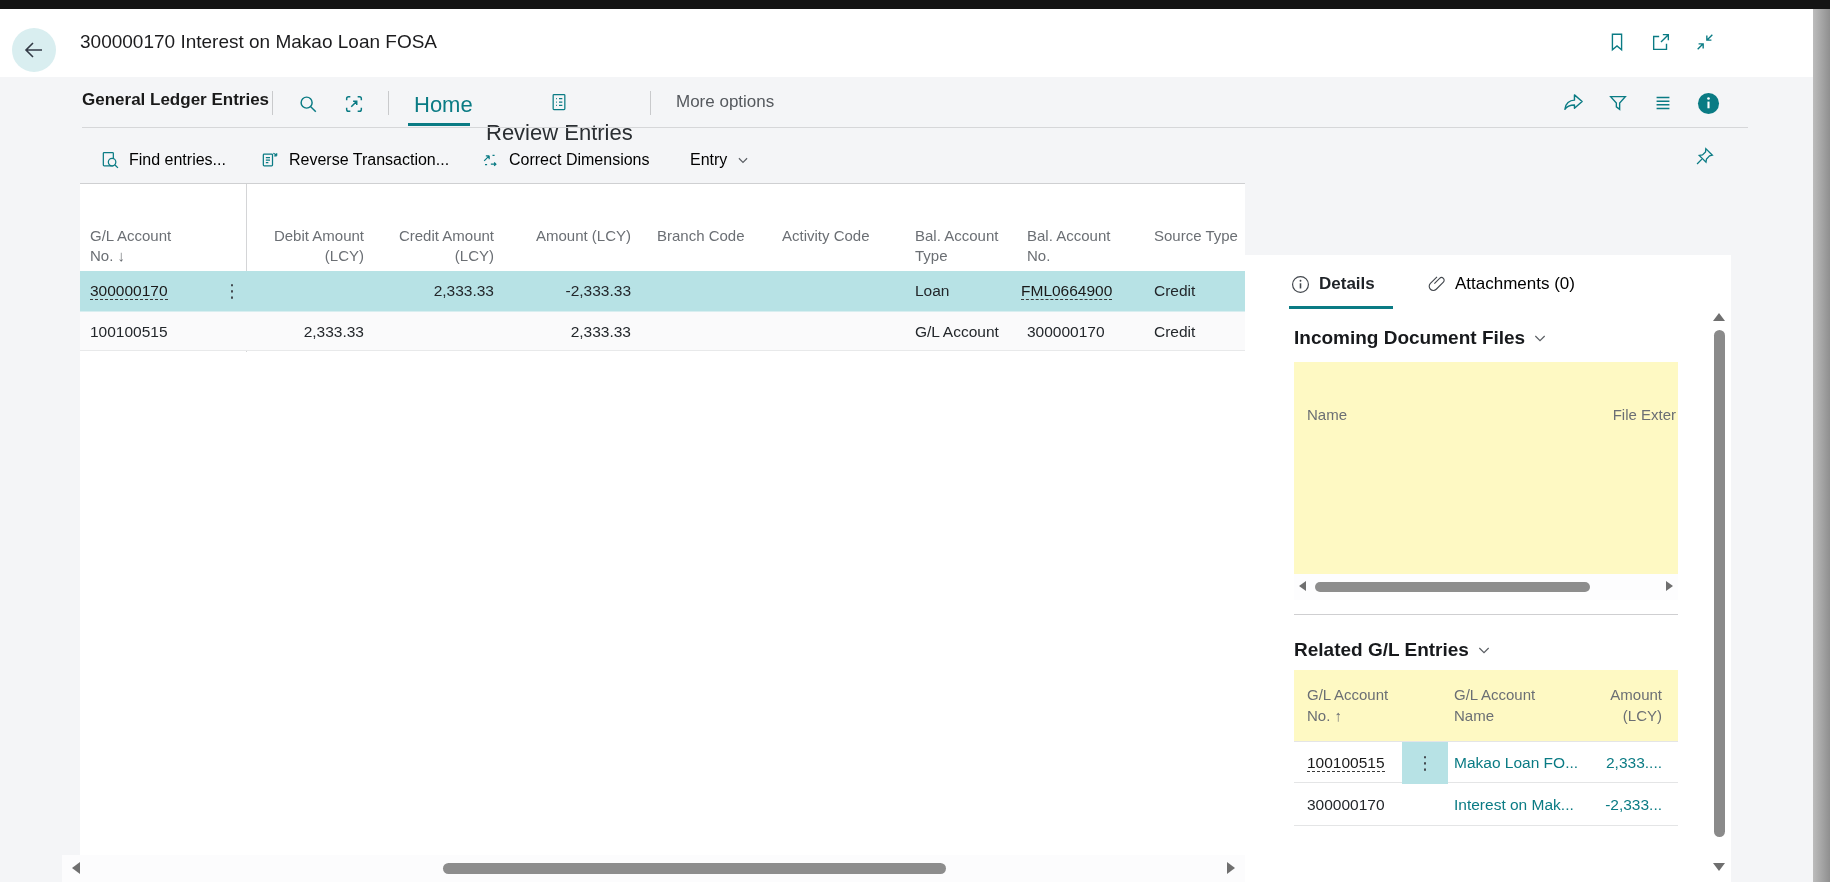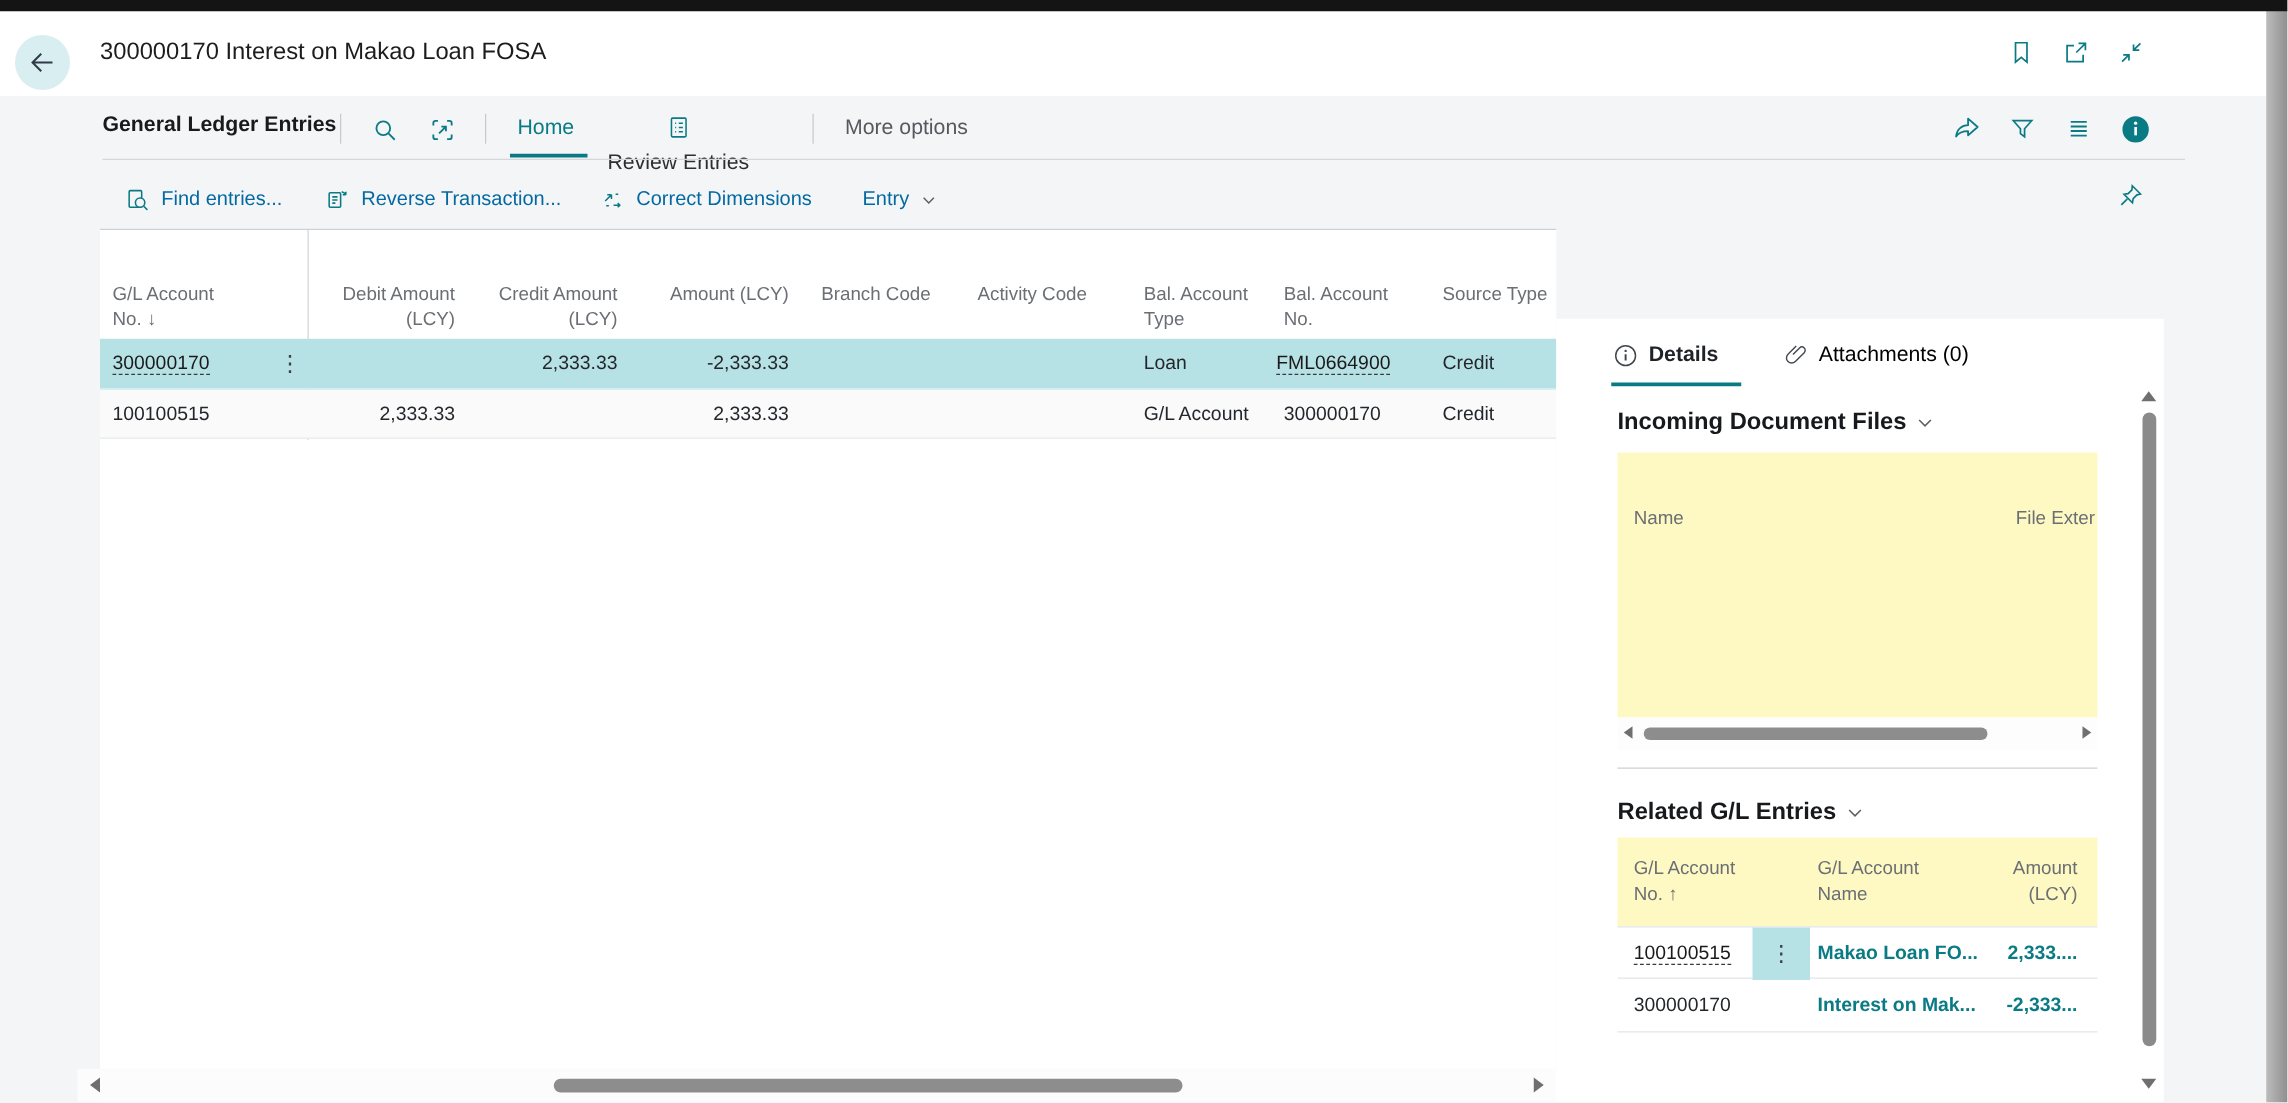--- a/index.html
+++ b/index.html
@@ -11,27 +11,27 @@
 
   .page-header { position:absolute; left:0; top:9px; width:1813px; height:68px; background:#ffffff; }
   .back-btn { position:absolute; left:12px; top:19px; width:44px; height:44px; border-radius:50%; background:#d9eef0; border:none; cursor:pointer; display:flex; align-items:center; justify-content:center; color:#323a45; }
   .page-title { position:absolute; left:80px; top:22px; font-size:19px; font-weight:400; color:#1c1c1e; }
   .tb-ic { position:absolute; top:20px; width:26px; height:26px; background:none; border:none; color:#0a7b84; cursor:pointer; display:flex; align-items:center; justify-content:center; }
 
   .command-area { position:absolute; left:0; top:77px; width:1813px; height:106px; background:#f4f5f7; }
   .caption { position:absolute; left:82px; top:13px; font-size:17px; font-weight:700; color:#1a1a1a; }
   .vsep { position:absolute; top:14px; width:1px; height:24px; background:#c9cacc; }
   .cmd-ic { position:absolute; top:15px; width:24px; height:24px; background:none; border:none; color:#0a7b84; cursor:pointer; display:flex; align-items:center; justify-content:center; }
-  .tab { position:absolute; top:15px; font-size:17px; background:none; border:none; cursor:pointer; }
+  .tab { position:absolute; top:15px; font-size:22px; background:none; border:none; cursor:pointer; }
   .tab.active { color:#0a7b84; }
   .tab-underline { position:absolute; left:408px; top:46px; width:62px; height:3px; background:#0a7b84; }
   .tab.with-icon { color:#2b2f33; display:flex; align-items:center; gap:8px;flex-direction:column; }
   .more-options { position:absolute; top:15px; font-size:17px; color:#55595e; background:none; border:none; cursor:pointer; }
   .caption-border { position:absolute; left:82px; top:50px; width:1666px; height:1px; background:#d6d7d9; }
-  .action { position:absolute; top:68px; height:30px; display:flex; align-items:center; gap:9px; font-size:16px; color:#0369a1; background:none; border:none; cursor:pointer; }
+  .action { position:absolute; top:68px; height:30px; display:flex; align-items:center; gap:9px; font-size:16px; color:#000000; background:none; border:none; cursor:pointer; }
   .action .aic { color:#0a7b84; display:flex; }
   .chev { display:inline-flex; color:#5a5e63; }
 
   .main-pane { position:absolute; left:80px; top:183px; width:1165px; height:699px; background:#ffffff; border-top:1px solid #cfd0d2; }
   .freeze-div { position:absolute; left:166px; top:0; width:1px; height:168px; background:#d4d5d7; }
   .ghead { position:absolute; top:42px; height:46px; font-size:15px; color:#6b6f74; line-height:20px; cursor:pointer; }
   .ghead span { display:block; }
   .ra { text-align:right; }
   .grow { position:absolute; left:0; width:1165px; height:40px; font-size:15.5px; }
   .grow .cell { position:absolute; top:0; line-height:40px; white-space:nowrap; }
@@ -56,21 +56,21 @@
   .fb-heading { position:absolute; left:49px; font-size:19px; font-weight:700; color:#17191c; display:flex; align-items:center; gap:7px; cursor:pointer; background:none; border:none; }
   .fb-panel { position:absolute; left:49px; width:384px; background:#fef9c3; overflow:hidden; }
   .fb-col { position:absolute; font-size:15px; color:#6b6f74; }
   .fb-empty { position:absolute; left:0; top:100px; width:100%; text-align:center; font-size:15px; color:#5a5e63; }
   .fb-hscroll { position:absolute; left:49px; top:319px; width:384px; height:26px; background:#fdfdfe; }
   .fb-divider { position:absolute; left:49px; top:359px; width:384px; height:1px; background:#cfcfd1; }
   .fb-ghead { position:absolute; font-size:15px; color:#6b6f74; line-height:21px; }
   .fb-ghead span { display:block; }
   .fb-row { position:absolute; left:49px; width:384px; height:42px; background:#ffffff; border-bottom:1px solid #e4e5e6; font-size:15.5px; }
   .fb-row .cell { position:absolute; top:0; line-height:42px; white-space:nowrap; }
-  .teal-link { color:#0a7b84; cursor:pointer; text-decoration:none;font-weight:bold; }
+  .teal-link { color:#0a7b84; cursor:pointer; text-decoration:none; }
   .menu-cell { position:absolute; left:108px; top:0; width:46px; height:42px; background:#b7e2e5; display:flex; align-items:center; justify-content:center; }
 
   .fb-vscroll-thumb { position:absolute; left:1714px; top:330px; width:11px; height:507px; border-radius:6px; background:#8a8a8a; cursor:pointer; }
   svg { display:block; }
 </style>
 </head>
 <body>
 
 <div class="screen">
   <div class="top-strip"></div>

